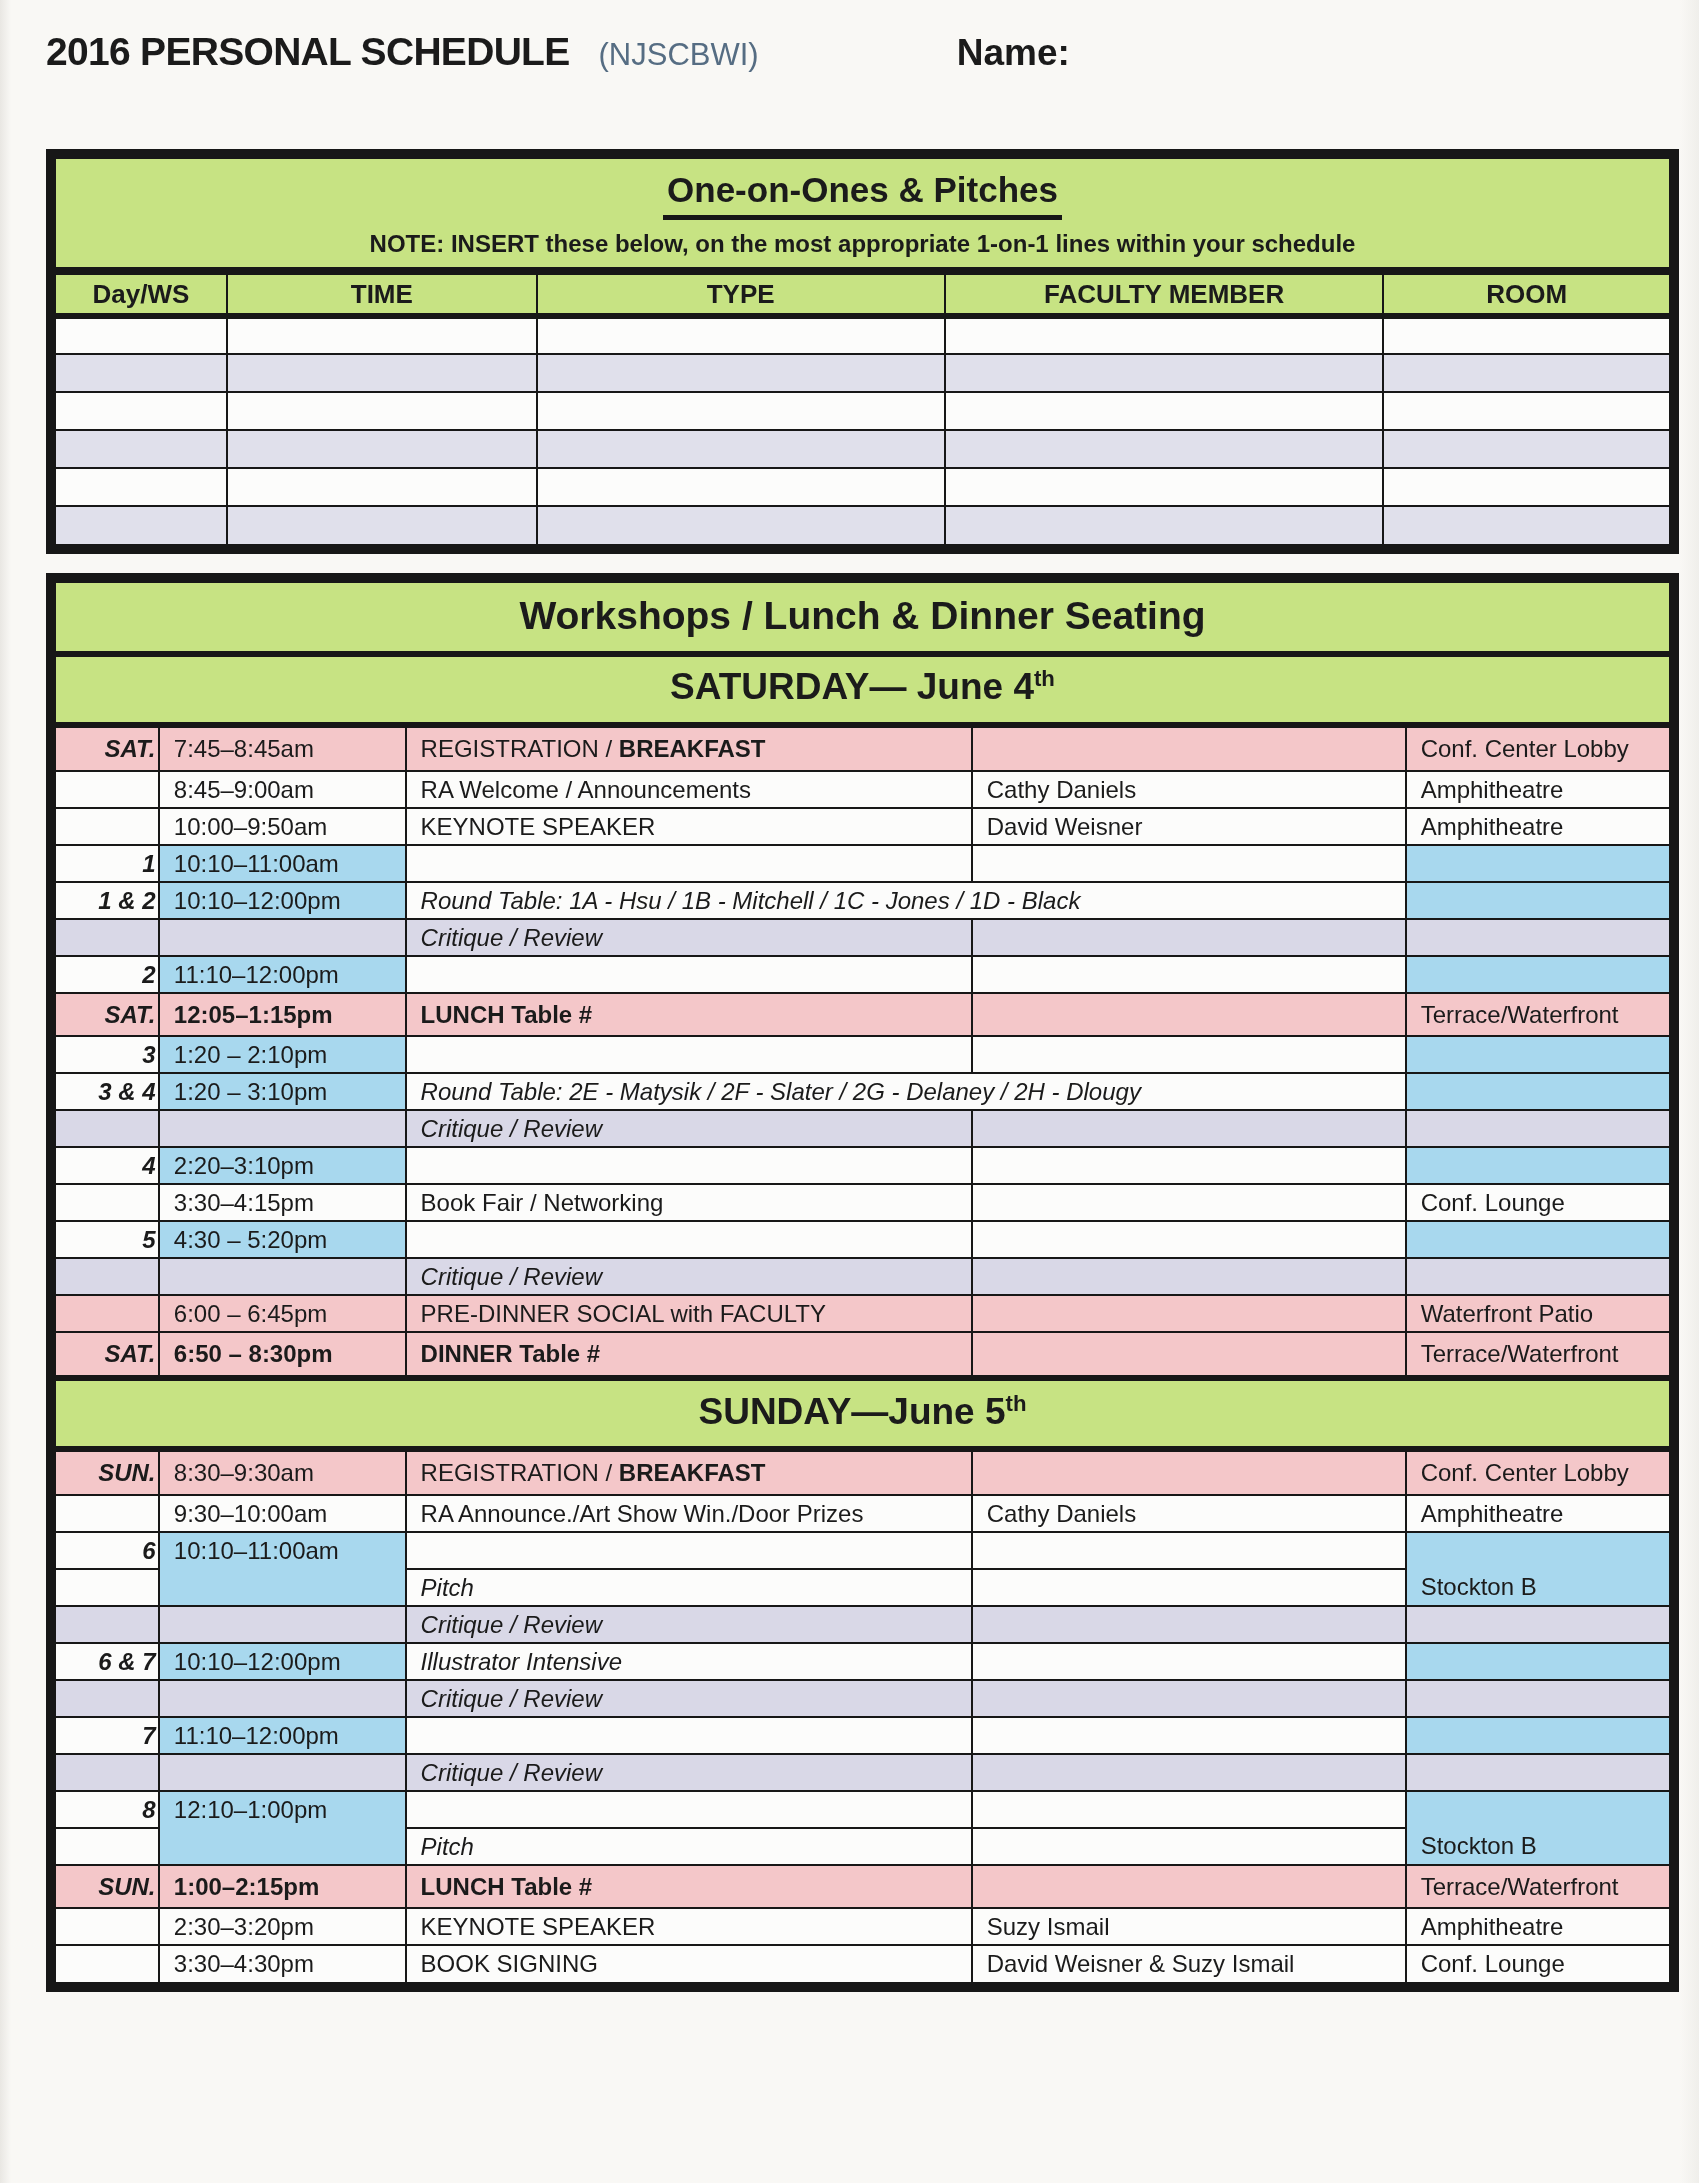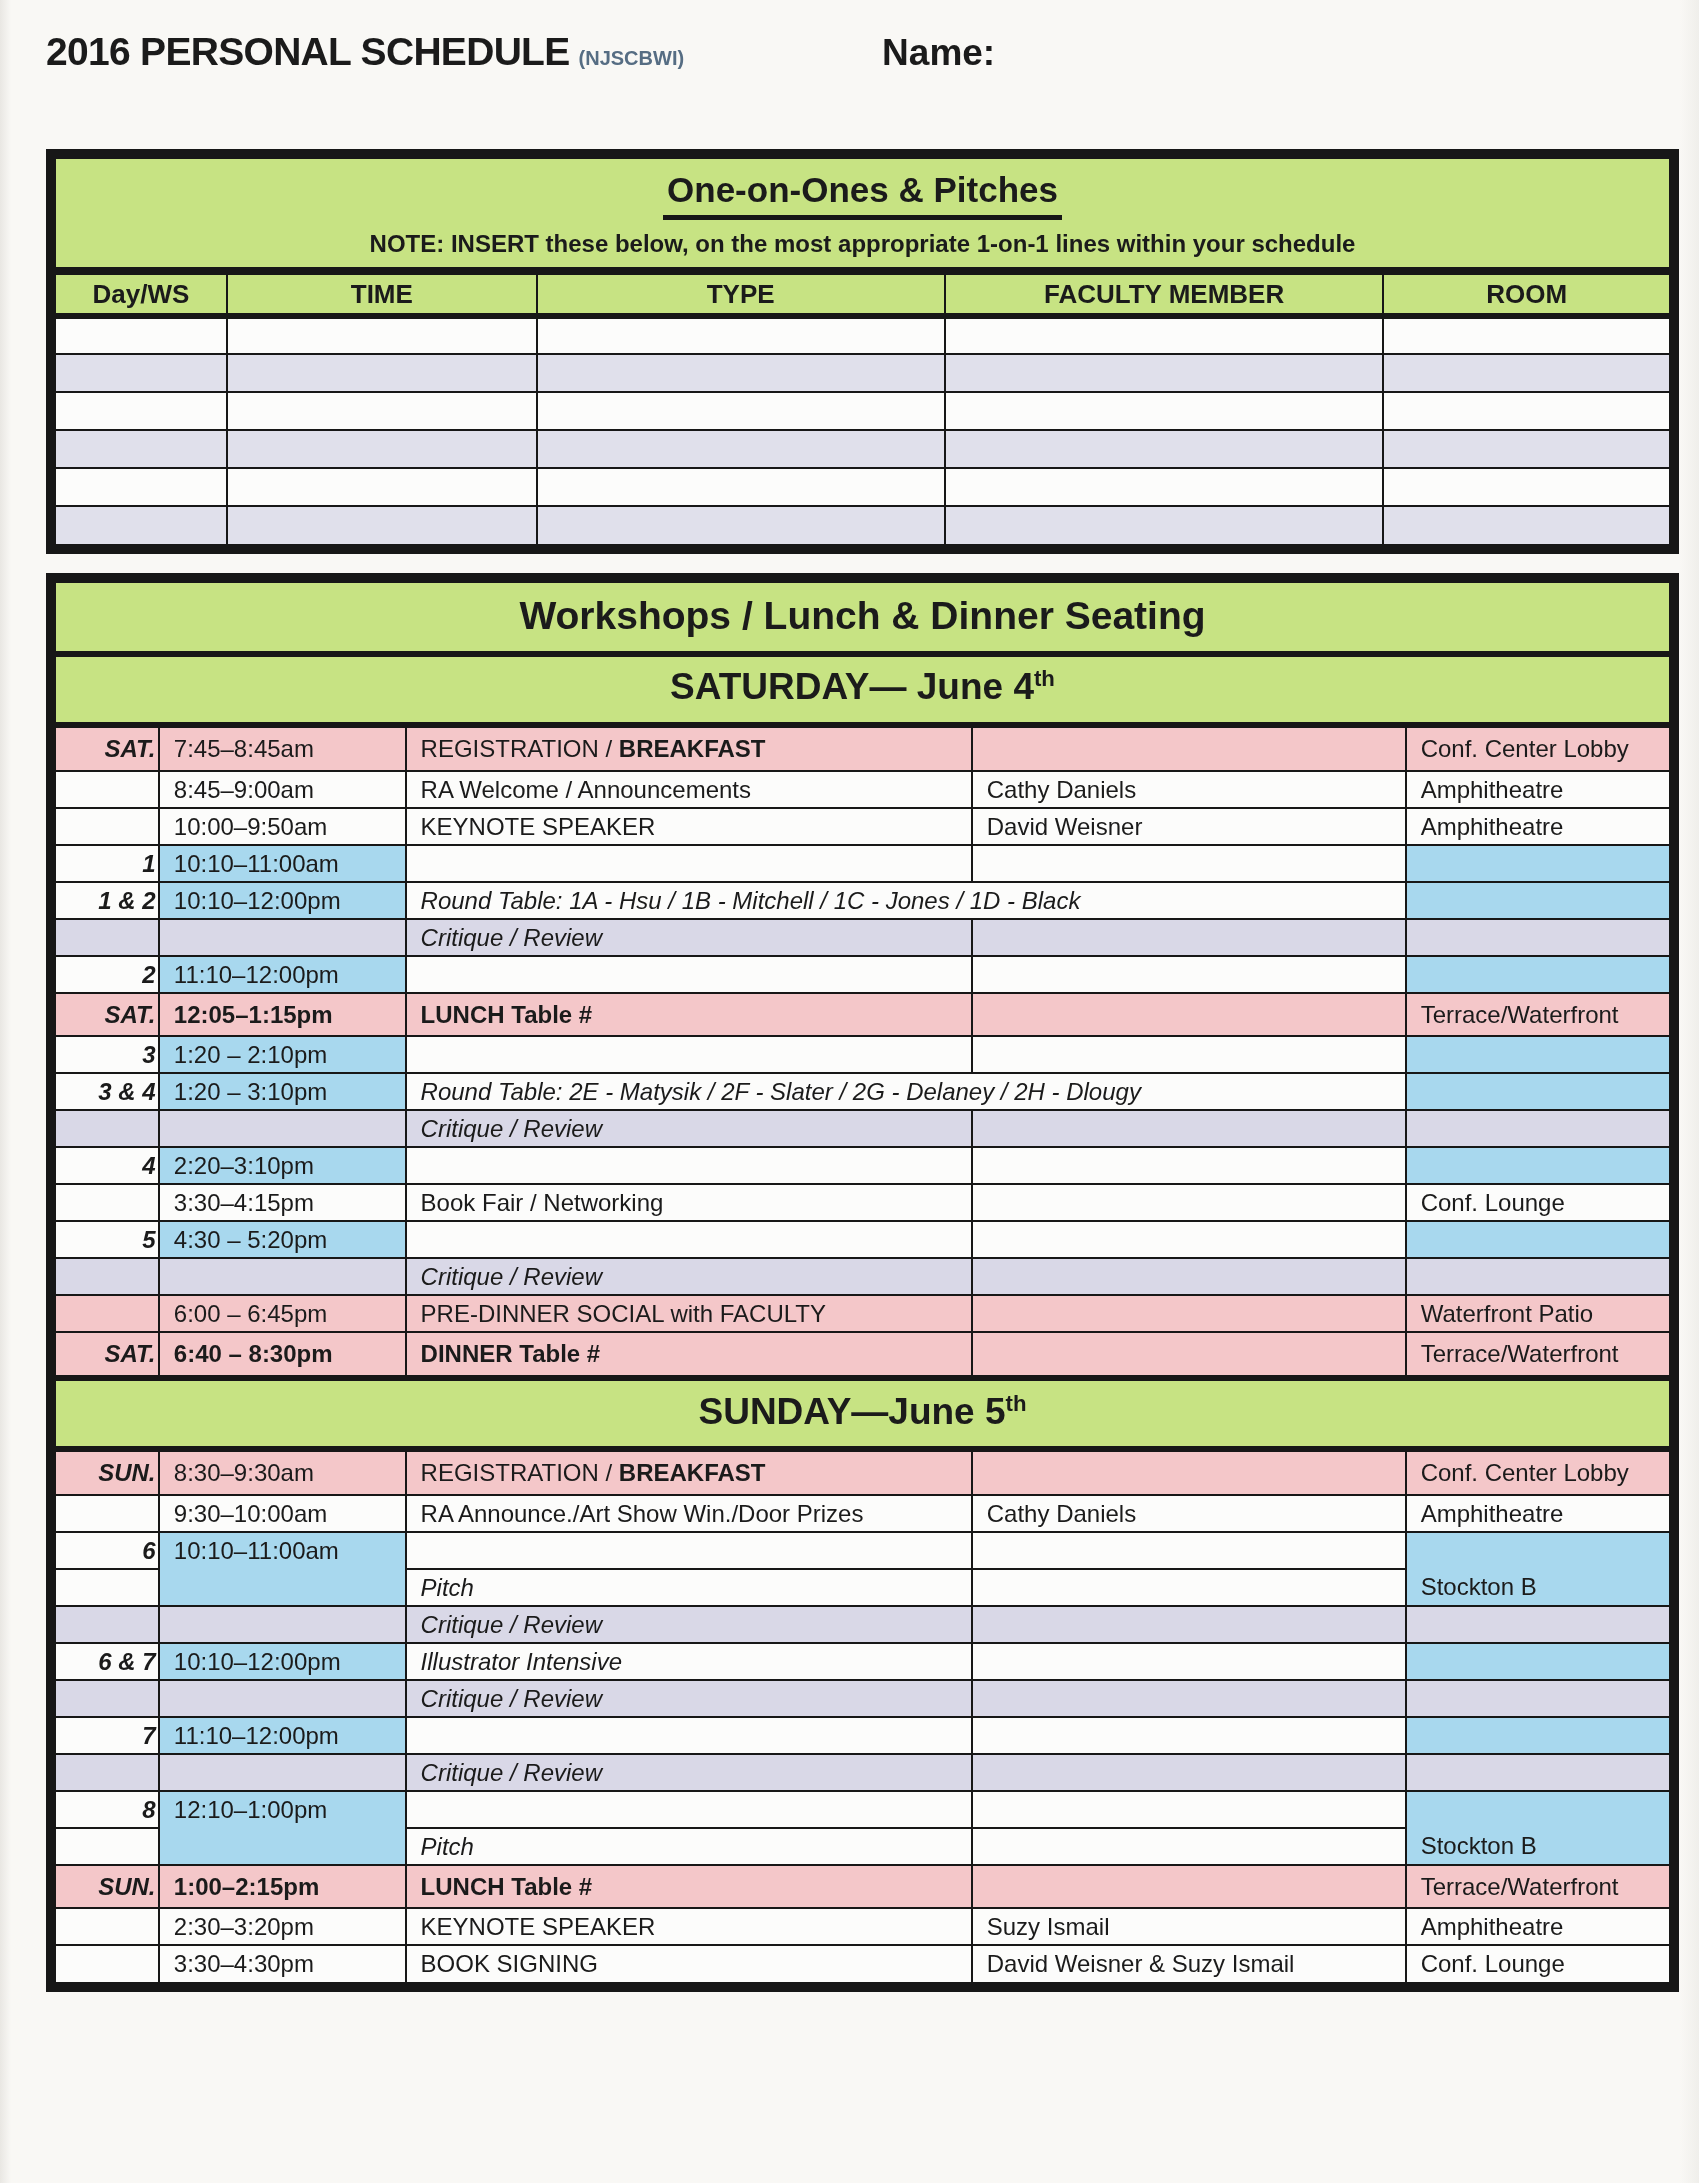--- a/index.html
+++ b/index.html
@@ -17,21 +17,21 @@
     overflow:hidden;
   }
   .paper{
     position:absolute; inset:0;
     background:linear-gradient(90deg,#e9e7e3 0px,var(--paper) 11px,var(--paper) 1680px,#efeeea 1700px);
     padding:30px 21px 0 46px;
   }
   
   .titleline{display:flex;align-items:baseline;height:62px;margin-bottom:57px;}
   .doc-title{font-size:39px;font-weight:bold;letter-spacing:-0.7px;}
-  .doc-suffix{font-size:20px;font-weight:bold;color:var(--suffix_color);margin-left:9px;}
+  .doc-suffix{font-size:31px;font-weight:normal;color:var(--suffix_color);margin-left:29px;}
   .name-label{font-size:37px;font-weight:bold;margin-left:198px;}
   
   .tbl{border:10.2px solid var(--border);background:#fff;}
   table{border-collapse:collapse;width:100%;table-layout:fixed;}
   td,th{border:2px solid var(--border);border-top-width:2.7px;border-bottom-width:2.7px;
         font-size:24px;height:37px;padding:0 4.1px 0 13.6px;white-space:nowrap;overflow:visible;
         text-align:left;vertical-align:middle;background:var(--row_white);}
   tr:first-child td{border-top:0}
   tr:last-child td{border-bottom:0}
   td:first-child,th:first-child{border-left:0}
@@ -260,21 +260,21 @@
           </tr>
           <tr>
             <td class="c0 bg-p"></td>
             <td class="c1 bg-p">6:00 – 6:45pm</td>
             <td class="c2 bg-p">PRE-DINNER SOCIAL with FACULTY</td>
             <td class="c3 bg-p"></td>
             <td class="c4 bg-p">Waterfront Patio</td>
           </tr>
           <tr style="height: 43px;">
             <td class="c0 bg-p bold">SAT.</td>
-            <td class="c1 bg-p bold">6:40 – 8:30pm</td>
+            <td class="c1 bg-p bold">6:50 – 8:30pm</td>
             <td class="c2 bg-p bold">DINNER Table #</td>
             <td class="c3 bg-p"></td>
             <td class="c4 bg-p">Terrace/Waterfront</td>
           </tr>
         </tbody>
     </table>
 
     <div class="band band-day mid">
       <span>SUNDAY—June 5</span><sup>th</sup>
     </div>

